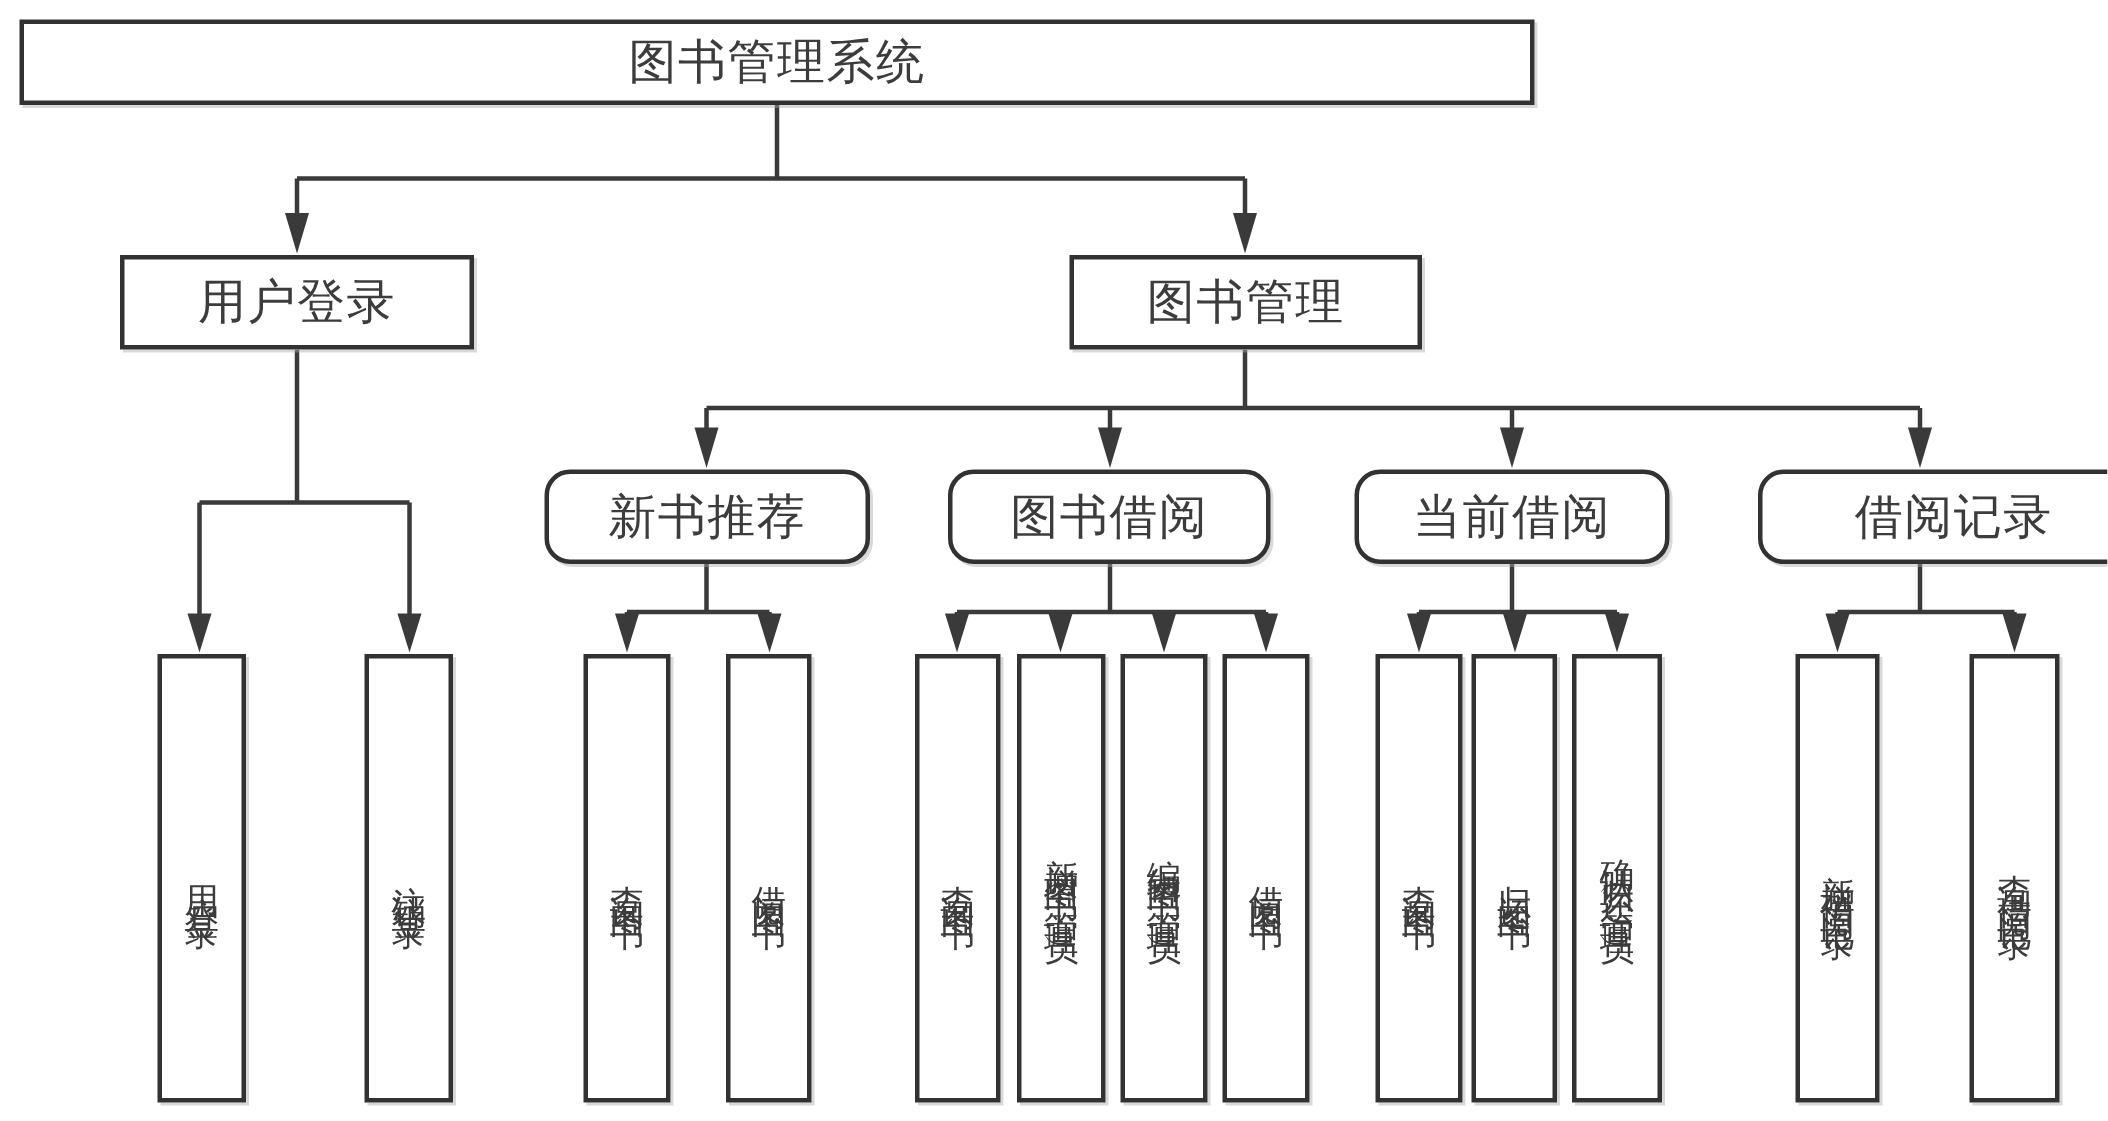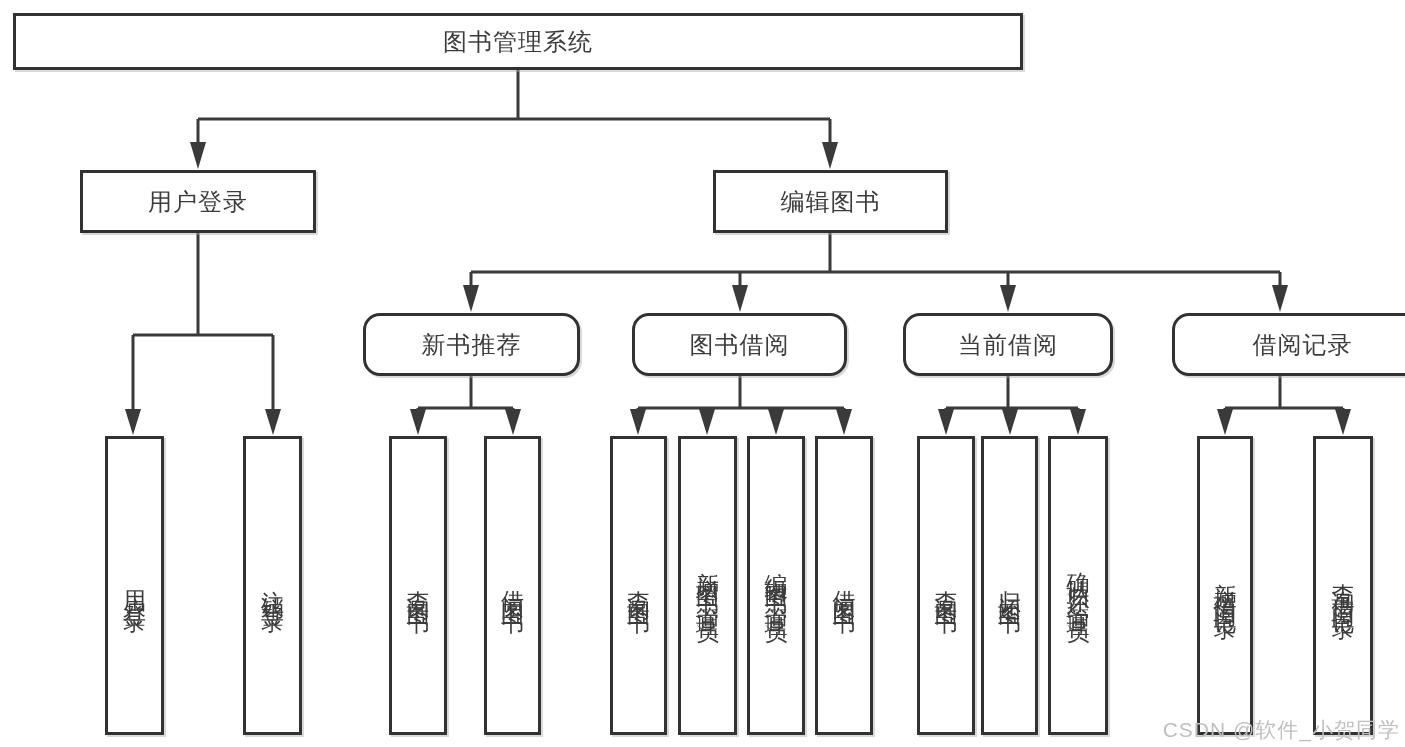--- a/index.html
+++ b/index.html
@@ -22,21 +22,21 @@
     box-sizing: border-box;
     border: 3px solid #323232;
     background: #ffffff;
     display: flex;
     align-items: center;
     justify-content: center;
     color: #3c3c3c;
     z-index: 2;
     box-shadow: 2px 2px 0 rgba(170,170,170,0.45);
   }
-  .h-label { font-size: 24px; letter-spacing: 1px; white-space: nowrap; text-align: right; }
+  .h-label { font-size: 32px; letter-spacing: 1px; white-space: nowrap; text-align: right; }
   .root-box  { left: 13px;  top: 13px;  width: 1010px; height: 57px; }
   .lvl2 { top: 170px; height: 63px; }
   .lvl3 { top: 313px; height: 63px; border-radius: 17px; }
   .leaf { top: 436px; height: 299px; }
   .leaf .v-label {
     writing-mode: vertical-rl;
     text-orientation: mixed;
     font-size: 23px;
     letter-spacing: 7px;
     line-height: 1;
@@ -92,21 +92,21 @@
   </svg>
 
   <div class="box root-box">
     <span class="h-label">图书管理系统</span>
   </div>
 
   <div class="box lvl2" style="left:80px;width:236px">
     <span class="h-label">用户登录</span>
   </div>
   <div class="box lvl2" style="left:713px;width:235px">
-    <span class="h-label">编辑图书</span>
+    <span class="h-label">图书管理</span>
   </div>
 
   <div class="box lvl3" style="left:363px;width:217px">
     <span class="h-label">新书推荐</span>
   </div>
   <div class="box lvl3" style="left:632px;width:215px">
     <span class="h-label">图书借阅</span>
   </div>
   <div class="box lvl3" style="left:903px;width:210px">
     <span class="h-label">当前借阅</span>
@@ -152,15 +152,14 @@
     <span class="v-label">确认归还（管理员）</span>
   </div>
 
   <div class="box leaf" style="left:1197px;width:56px">
     <span class="v-label">新增借阅记录</span>
   </div>
   <div class="box leaf" style="left:1313px;width:60px">
     <span class="v-label">查询借阅记录</span>
   </div>
 
-  <div class="watermark">CSDN @软件_小贺同学</div>
 
 </div>
 
 </body></html>

